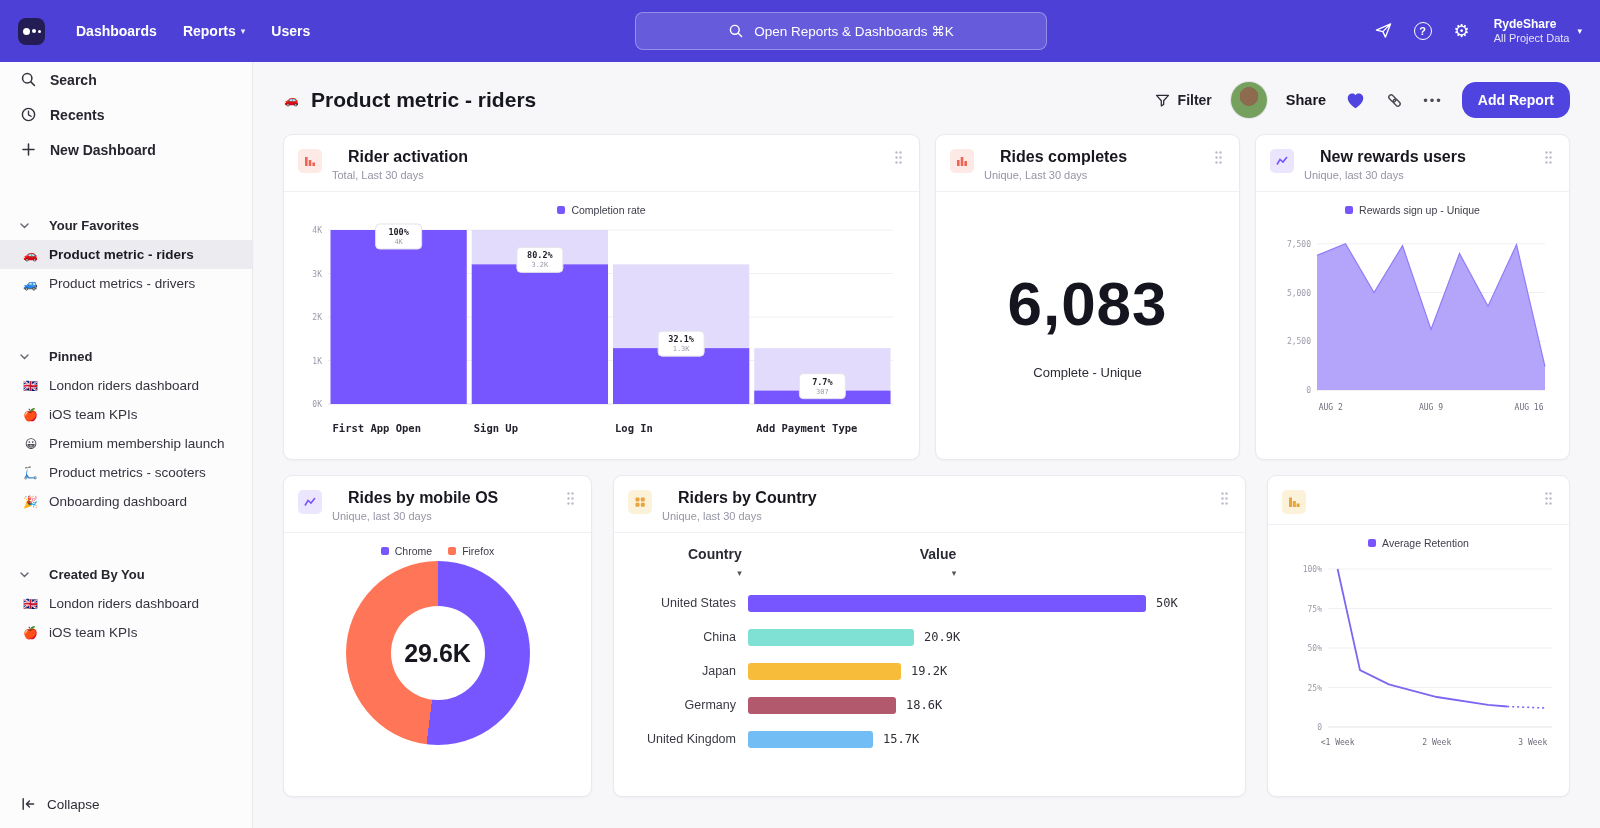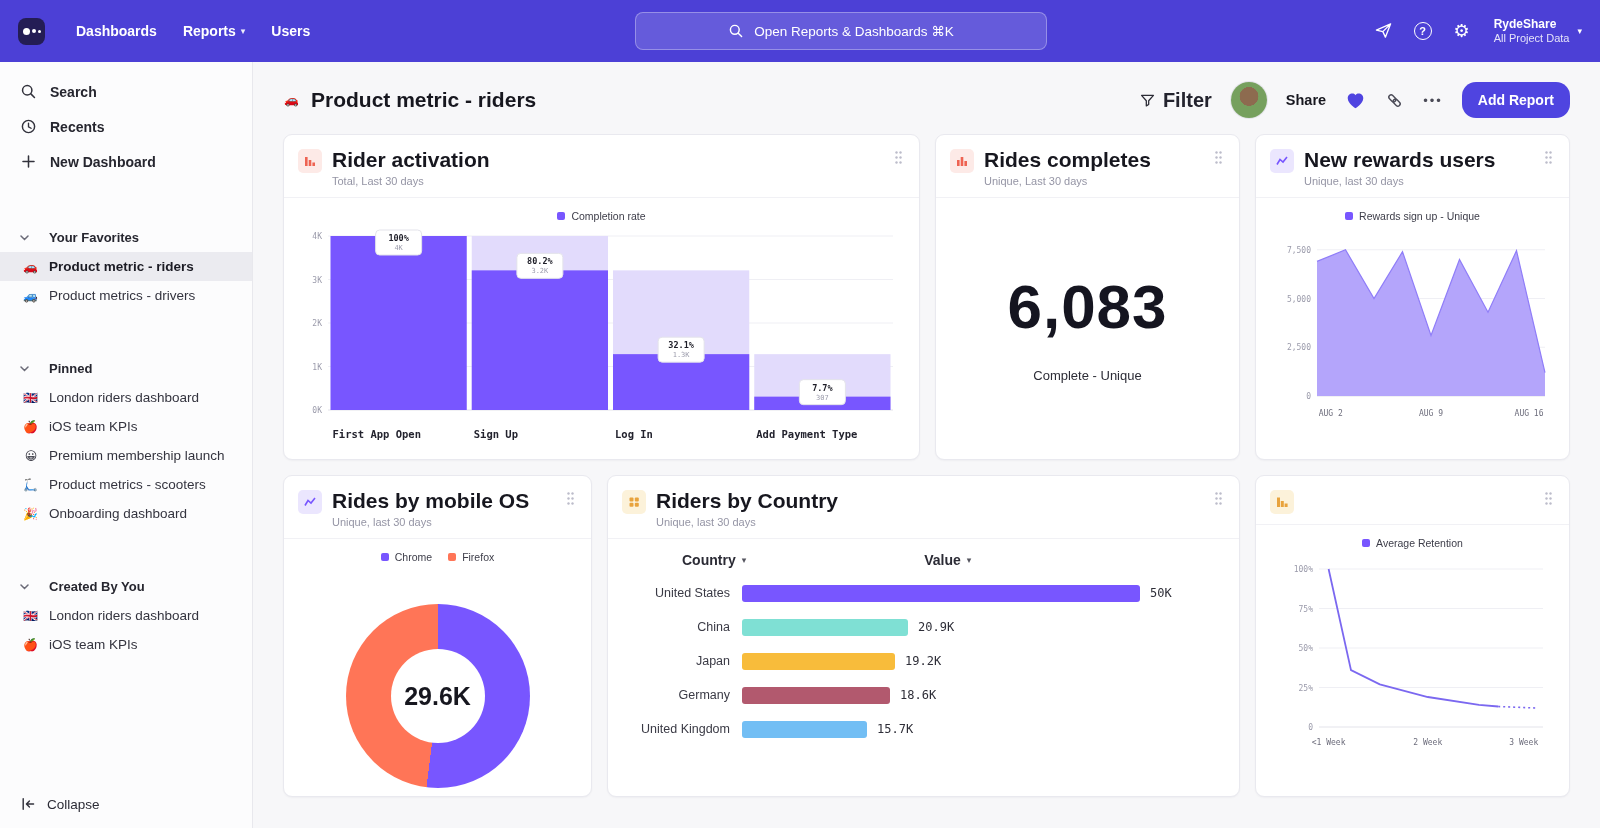--- a/index.html
+++ b/index.html
@@ -21,67 +21,67 @@
   .nav-right { display:flex; align-items:center; gap:17px; margin-left:12px; }
   .nav-ico { width:22px; height:22px; display:flex; align-items:center; justify-content:center; cursor:pointer; }
   .help-circle { width:18px; height:18px; border:1.5px solid #fff; border-radius:50%; font-size:11px; font-weight:700; display:flex; align-items:center; justify-content:center; }
   .gear-glyph { font-size:18px; line-height:1; font-family:"DejaVu Sans",sans-serif; }
   .acct { display:flex; align-items:center; gap:8px; cursor:pointer; margin-left:4px; }
   .acct-name { font-size:12px; font-weight:700; line-height:1.2; }
   .acct-sub { font-size:11px; opacity:.85; line-height:1.2; }
   .acct-caret { font-size:9px; }
 
   
-  .sidebar { background:#fcfcfd; border-right:1px solid #e8e8ed; padding-top:12px; position:relative; }
+  .sidebar { background:#fcfcfd; border-right:1px solid #e8e8ed; position:relative; }
   .side-item { display:flex; align-items:center; gap:13px; padding:9px 20px; font-size:14px; font-weight:600; color:#26262f; cursor:pointer; }
   .side-section { margin-top:20px; }
   .side-title { display:flex; align-items:center; gap:20px; padding:7px 20px; font-size:13px; font-weight:700; color:#26262f; cursor:pointer;margin-top:44px; }
   .side-link { display:flex; align-items:center; gap:9px; padding:7px 20px 7px 22px; font-size:13.5px; color:#34343f; cursor:pointer; white-space:nowrap; }
   .side-link.active { background:#ebebf0; font-weight:700; color:#1b1b24; }
   .emoji { width:18px; text-align:center; font-size:12px; flex:none; }
   .collapse-row { position:absolute; bottom:16px; left:20px; display:flex; align-items:center; gap:11px; font-size:13.5px; color:#2c2c36; cursor:pointer; }
 
   
   .main { padding:20px 30px; overflow:hidden; }
   .page-head { display:flex; align-items:center; margin-bottom:16px; }
   .page-title { font-size:21px; font-weight:700; display:flex; align-items:center; gap:10px; }
   .head-actions { margin-left:auto; display:flex; align-items:center; gap:19px; }
-  .filter-btn { display:flex; align-items:center; gap:7px; font-size:20px; font-weight:600; color:#23232e; cursor:pointer; }
+  .filter-btn { display:flex; align-items:center; gap:7px; font-size:14px; font-weight:600; color:#23232e; cursor:pointer; }
   .avatar { width:36px; height:36px; border-radius:50%; background:radial-gradient(circle at 50% 40%, #8d6b4f 0 33%, #76a05e 34%); box-shadow:0 0 0 1px #e3e3ea; cursor:pointer; }
   .share-lbl { font-size:14.5px; font-weight:600; cursor:pointer; }
   .ico-btn { display:flex; align-items:center; justify-content:center; cursor:pointer; }
   .more-dots { font-size:13px; letter-spacing:2px; color:#4b4b57; cursor:pointer; }
   .add-report { color:#fff; font-size:14px; font-weight:700; padding:10px 16px; border-radius:14px; border:none; cursor:pointer; font-family:inherit; }
 
   .grid1 { display:grid; grid-template-columns:637px 305px 1fr; gap:15px; margin-bottom:15px; }
-  .grid2 { display:grid; grid-template-columns:309px 633px 1fr; gap:15px; }
+  .grid2 { display:grid; grid-template-columns:309px 633px 1fr; gap:21px; }
   .card { background:#fff; border:1px solid #e9e9ef; border-radius:9px; box-shadow:0 1px 2px rgba(20,20,40,.04); display:flex; flex-direction:column; overflow:hidden; }
   .grid1 .card { height:326px; } .grid2 .card { height:322px; }
   .card-head { display:flex; align-items:flex-start; gap:10px; padding:13px 14px 10px; border-bottom:1px solid #f1f1f5; }
   .tile { width:24px; height:24px; border-radius:5px; display:flex; align-items:center; justify-content:center; margin-top:1px; flex:none; }
   .tile.red{background:#fdeae7}.tile.purple{background:#ebe6fe}.tile.yellow{background:#fcf2da}
-  .card-title { font-size:21px; font-weight:700; color:#17171f; cursor:pointer; }
+  .card-title { font-size:16px; font-weight:700; color:#17171f; cursor:pointer;margin-left:16px; }
   .card-sub { font-size:11px; color:#9595a5; margin-top:3px; }
   .drag { margin-left:auto; cursor:grab; padding:2px; }
   .card-body { flex:1; padding:4px 14px 8px; display:flex; flex-direction:column; }
   .legend { display:flex; justify-content:center; gap:16px; font-size:10.5px; color:#3d3d49; padding:8px 0 4px; }
   .legend span { display:flex; align-items:center; }
   .lg-sq { width:8px; height:8px; border-radius:2px; display:inline-block; margin-right:6px; }
   .chart-center { display:flex; justify-content:center; }
 
   .big-wrap { flex:1; display:flex; flex-direction:column; align-items:center; justify-content:center; gap:26px; }
   .big-num { font-size:62px; font-weight:700; letter-spacing:1px; color:#151520; }
   .big-sub { font-size:13px; color:#2c2c36; }
 
-  .donut-wrap { flex:1; display:flex; align-items:flex-end; justify-content:center; }
+  .donut-wrap { flex:1; display:flex; align-items:flex-start; justify-content:center; }
   .donut { width:184px; height:184px; border-radius:50%; position:relative; cursor:pointer; }
   .donut-hole { position:absolute; inset:45px; background:#fff; border-radius:50%; display:flex; align-items:center; justify-content:center; font-size:25px; font-weight:700; color:#17171f; }
 
   .table-head { display:flex; align-items:center; padding:13px 22px 8px; font-size:14px; color:#2b2b35; }
-  .th { display:flex; align-items:center; gap:6px; cursor:pointer; font-weight:600; }
+  .th { display:flex; align-items:flex-end; gap:6px; cursor:pointer; font-weight:600;flex-direction:column; }
   .th-country { margin-left:52px; }
   .th-value { margin-left:178px; }
   .th .caret { font-size:9px; color:#55555f; }
   .c-row { display:flex; align-items:center; height:34px; padding:0 22px; }
   .c-label { width:112px; text-align:right; font-size:12.5px; color:#3a3a45; padding-right:12px; flex:none; }
   .c-bar { height:17px; border-radius:3px; }
   .c-val { font-size:12px; color:#2e2e38; margin-left:10px; font-family:"DejaVu Sans Mono",monospace; }
 </style>
 </head>
 <body>

